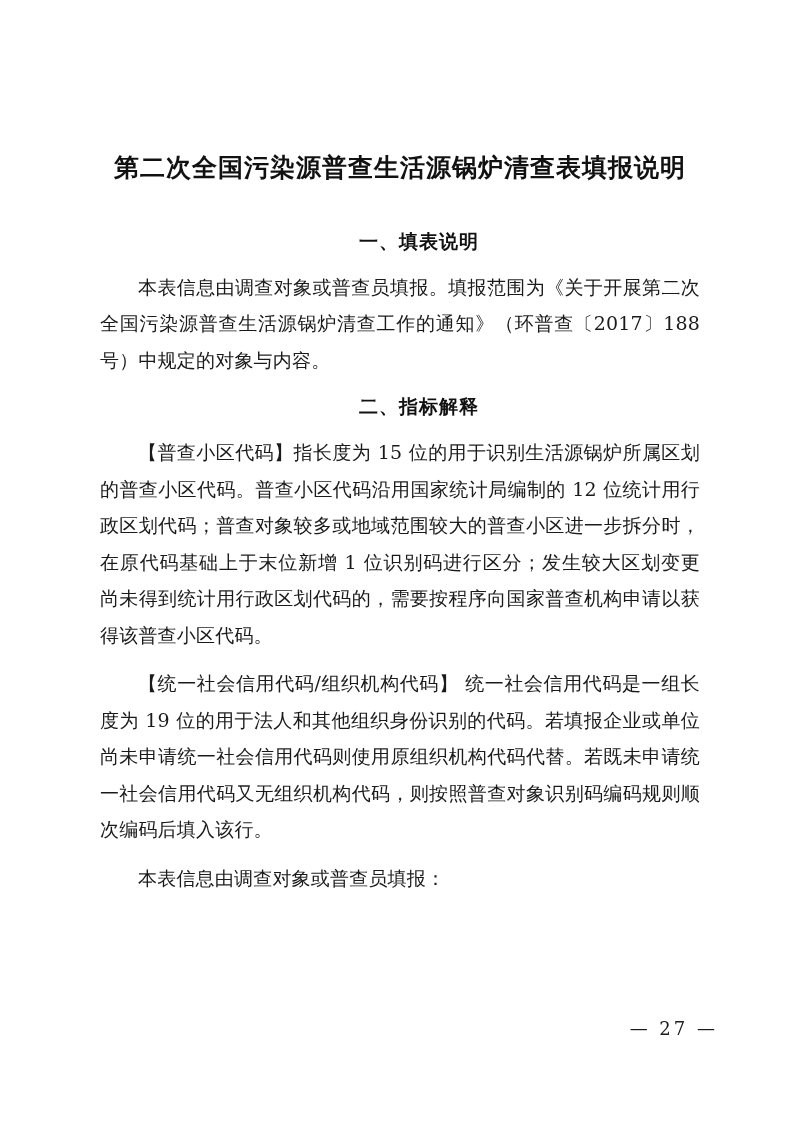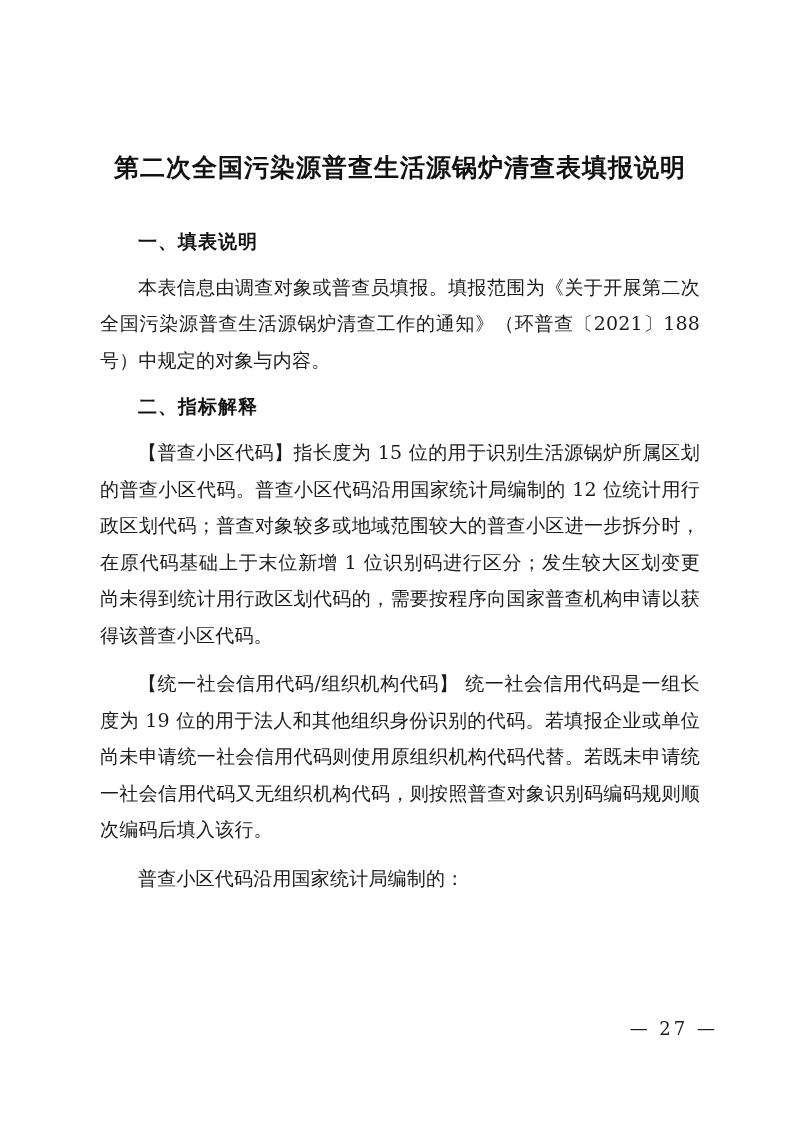--- a/index.html
+++ b/index.html
@@ -32,20 +32,21 @@
     color: #111111;
     line-height: 1.4;
   }
   .section-heading {
     font-size: 19px;
     font-weight: bold;
     margin: 0 0 14px 0;
     text-indent: 38px;
     letter-spacing: 1px;
     color: #111111;
+    text-align: center;
   }
   .para {
     font-size: 19px;
     line-height: 1.92;
     text-align: justify;
     text-justify: inter-ideograph;
     margin: 0 0 12px 0;
     text-indent: 38px;
     letter-spacing: 0.2px;
     color: #1a1a1a;
@@ -66,22 +67,22 @@
   }
 </style>
 </head>
 <body>
 
 <div class="page">
 
   <h1 class="doc-title">第二次全国污染源普查生活源锅炉清查表填报说明</h1>
 
   <h2 class="section-heading">一、填表说明</h2>
-  <p class="para">本表信息由调查对象或普查员填报。填报范围为《关于开展第二次全国污染源普查生活源锅炉清查工作的通知》（环普查〔2021〕188 号）中规定的对象与内容。</p>
+  <p class="para">本表信息由调查对象或普查员填报。填报范围为《关于开展第二次全国污染源普查生活源锅炉清查工作的通知》（环普查〔2017〕188 号）中规定的对象与内容。</p>
 
   <h2 class="section-heading gap-before">二、指标解释</h2>
   <p class="para">【普查小区代码】指长度为 15 位的用于识别生活源锅炉所属区划的普查小区代码。普查小区代码沿用国家统计局编制的 12 位统计用行政区划代码；普查对象较多或地域范围较大的普查小区进一步拆分时，在原代码基础上于末位新增 1 位识别码进行区分；发生较大区划变更尚未得到统计用行政区划代码的，需要按程序向国家普查机构申请以获得该普查小区代码。</p>
   <p class="para">【统一社会信用代码/组织机构代码】 统一社会信用代码是一组长度为 19 位的用于法人和其他组织身份识别的代码。若填报企业或单位尚未申请统一社会信用代码则使用原组织机构代码代替。若既未申请统一社会信用代码又无组织机构代码，则按照普查对象识别码编码规则顺次编码后填入该行。</p>
-  <p class="para tight">普查小区代码沿用国家统计局编制的：</p>
+  <p class="para tight">本表信息由调查对象或普查员填报：</p>
 
   <div class="page-number">— 27 —</div>
 
 </div>
 
 </body></html>

